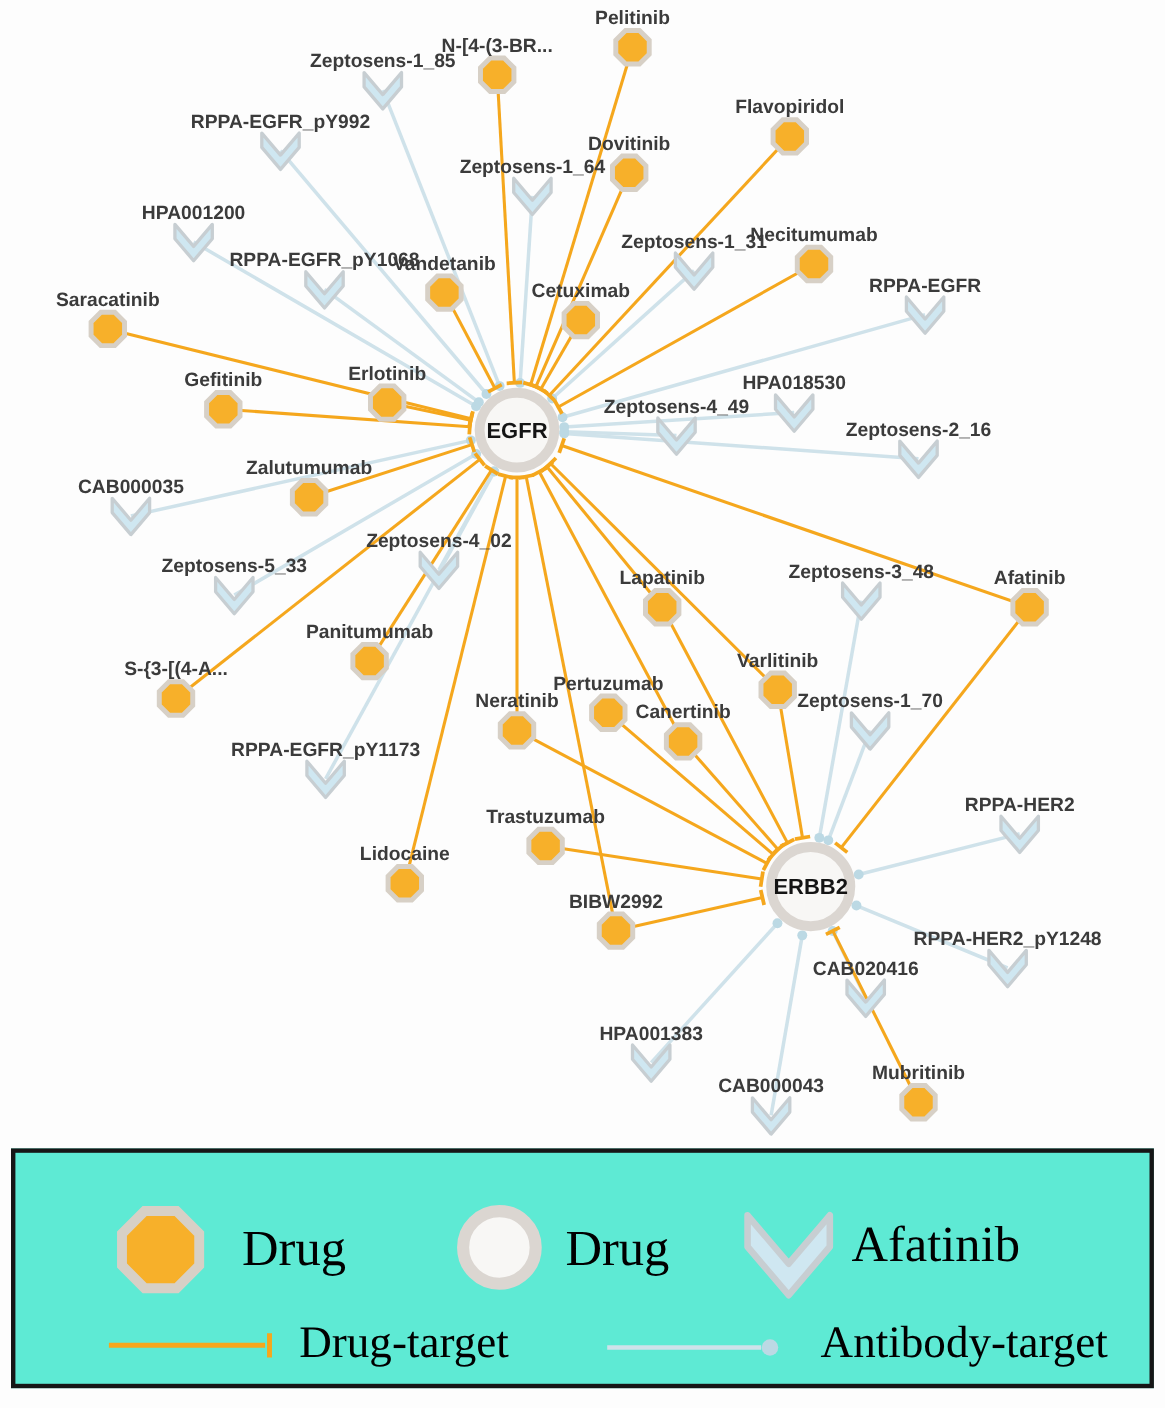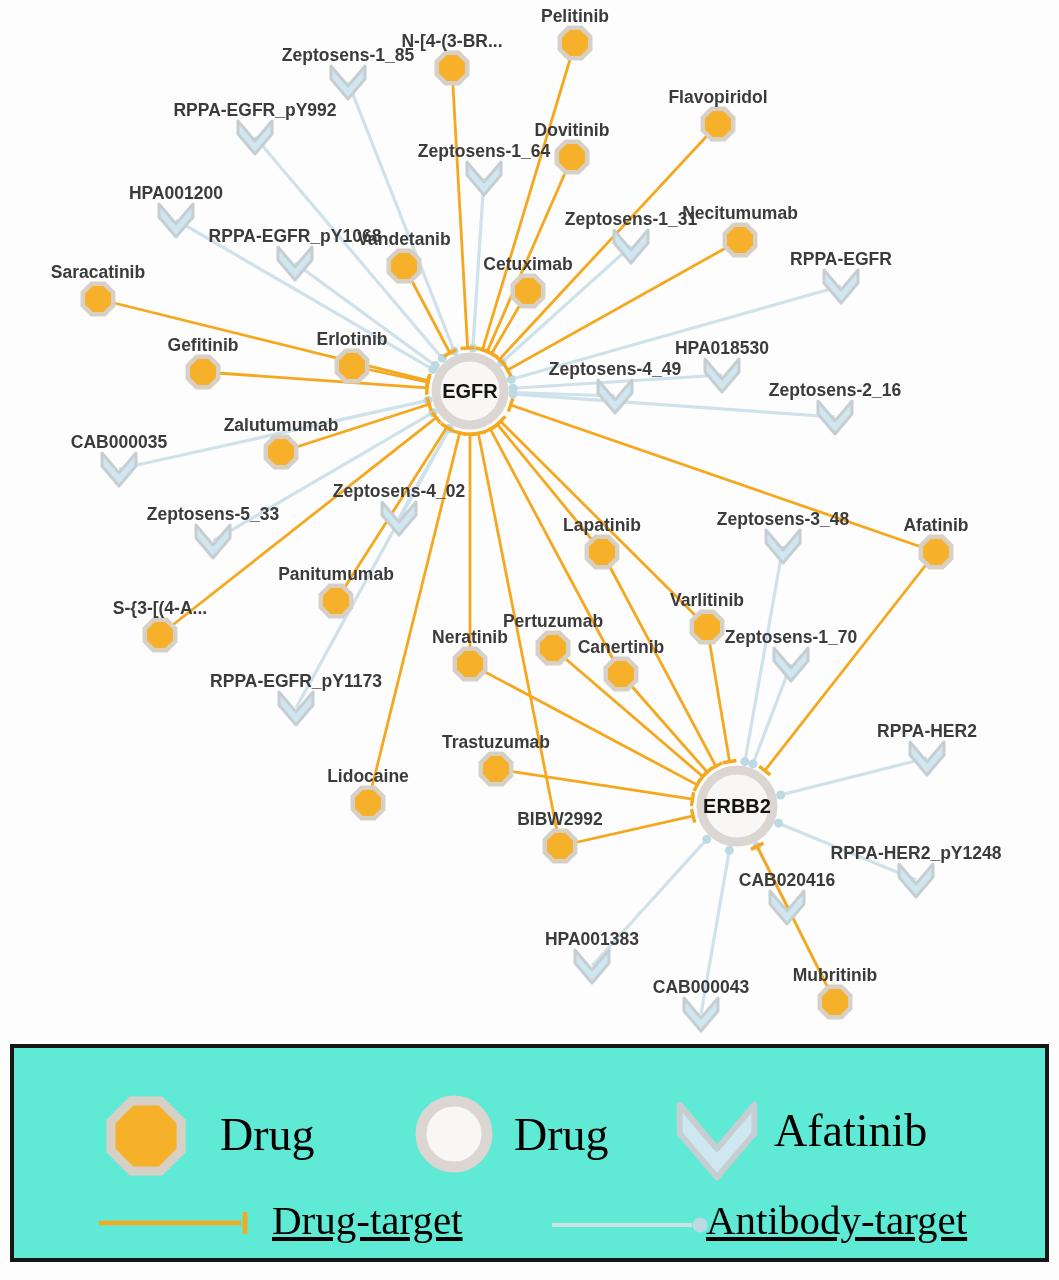--- a/index.html
+++ b/index.html
@@ -15,21 +15,21 @@
   .legend-title{
     position:absolute;left:12px;top:1048px;
     font:bold 37px "Liberation Serif",serif;color:#000;
   }
   .legend-box{
     position:absolute;left:10px;top:1044px;width:1031px;height:210px;
     border:4px solid #161616;background:#5eead4;text-align:right;
   }
   .lg{position:absolute;}
   .lg-label{position:absolute;font:400 46px "Liberation Serif",serif;color:#000;}
-  .lg-label-sm{position:absolute;font:400 41px "Liberation Serif",serif;color:#000;text-decoration:underline;}
+  .lg-label-sm{position:absolute;font:400 41px "Liberation Serif",serif;color:#000;}
 </style>
 </head>
 <body>
 
 <div id="stage">
 
   <svg id="network-svg" width="1059" height="1280" viewBox="0 0 1059 1280">
       <g>
         <line x1="348" y1="82" x2="454.20889204991283" y2="351.00448888051693" stroke="#cfe2ea" stroke-width="3.2"></line>
         <circle cx="454.20889204991283" cy="351.00448888051693" r="4.5" fill="#bcd9e4"></circle>
@@ -252,16 +252,16 @@
     <svg class="lg" style="left:81px;top:160px" width="175" height="30">
       <line x1="4" y1="15" x2="146" y2="15" stroke="#f5a71d" stroke-width="4.5"></line>
       <line x1="150" y1="4" x2="150" y2="26" stroke="#f5a71d" stroke-width="4.5"></line>
     </svg>
     <span class="lg-label-sm" style="left:258px;top:148px">Drug-target</span>
 
     <svg class="lg" style="left:534px;top:162px" width="175" height="30">
       <line x1="4" y1="15" x2="144" y2="15" stroke="#cfe2ea" stroke-width="4"></line>
       <circle cx="152" cy="15" r="7.5" fill="#bcd9e4"></circle>
     </svg>
-    <span class="lg-label-sm" style="left:692px;top:148px">Antibody-target</span>
+    <span class="lg-label-sm" style="left:732px;top:148px">Antibody-target</span>
 
   </div>
 </div>
 
 </body></html>

